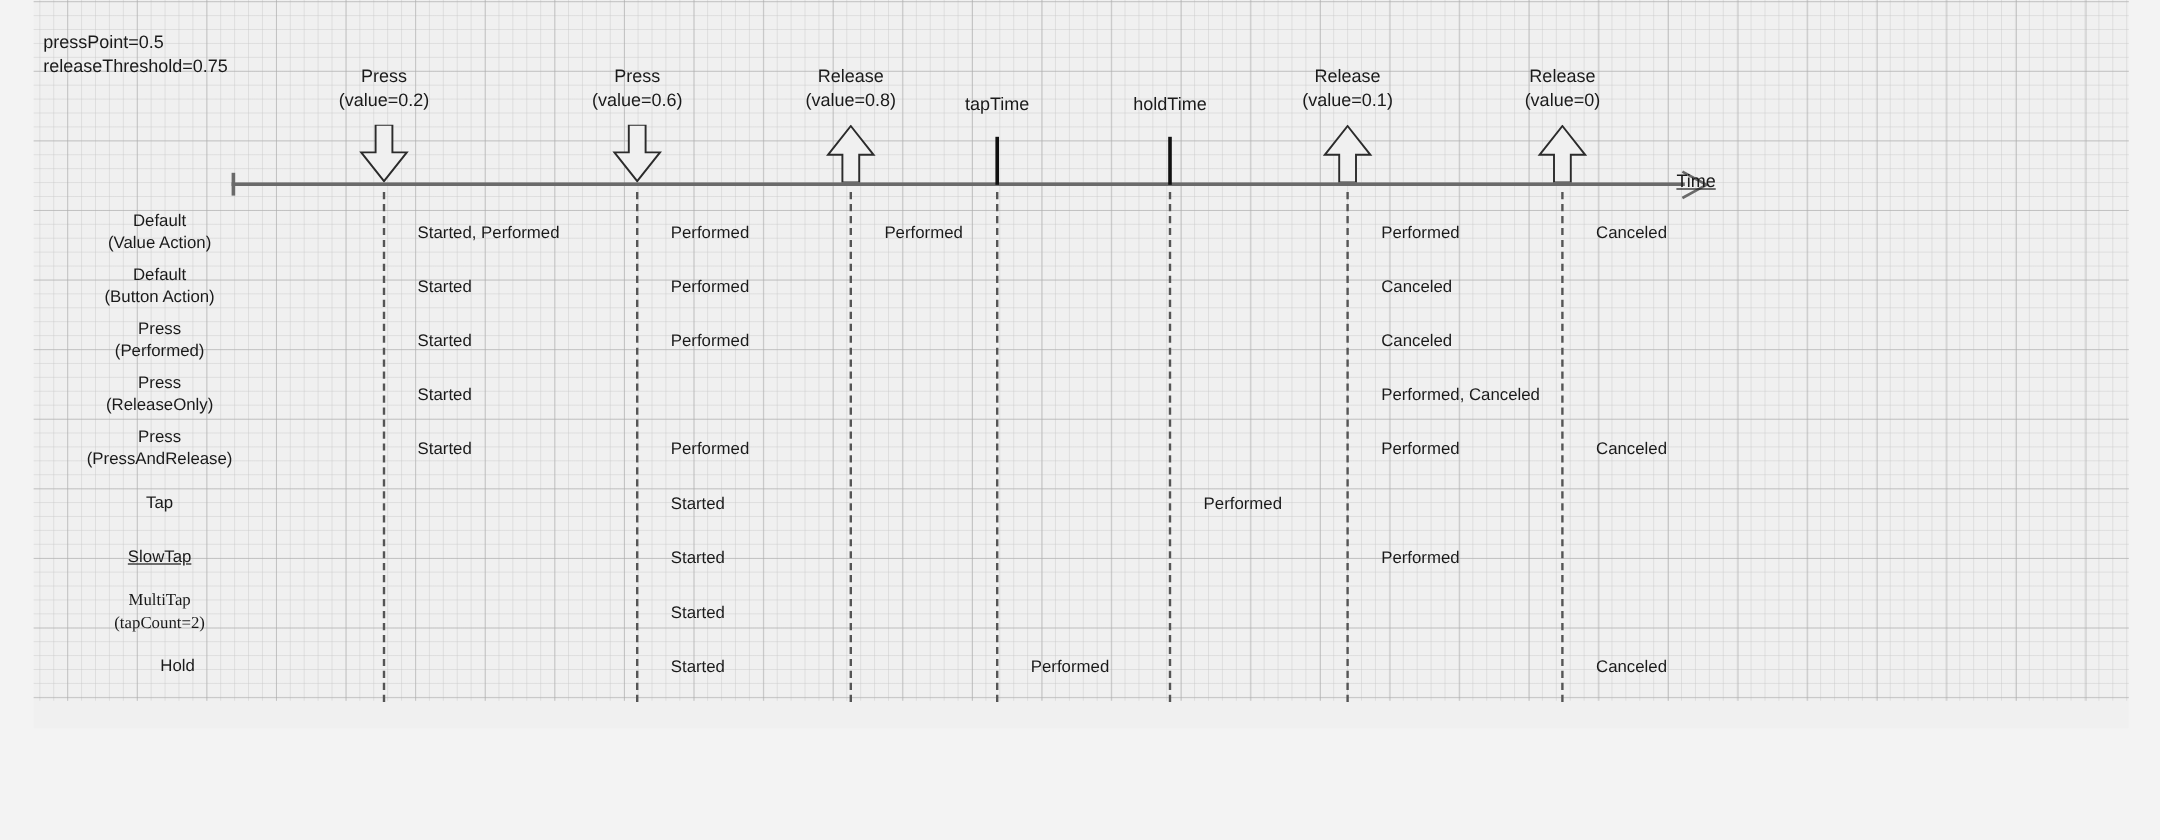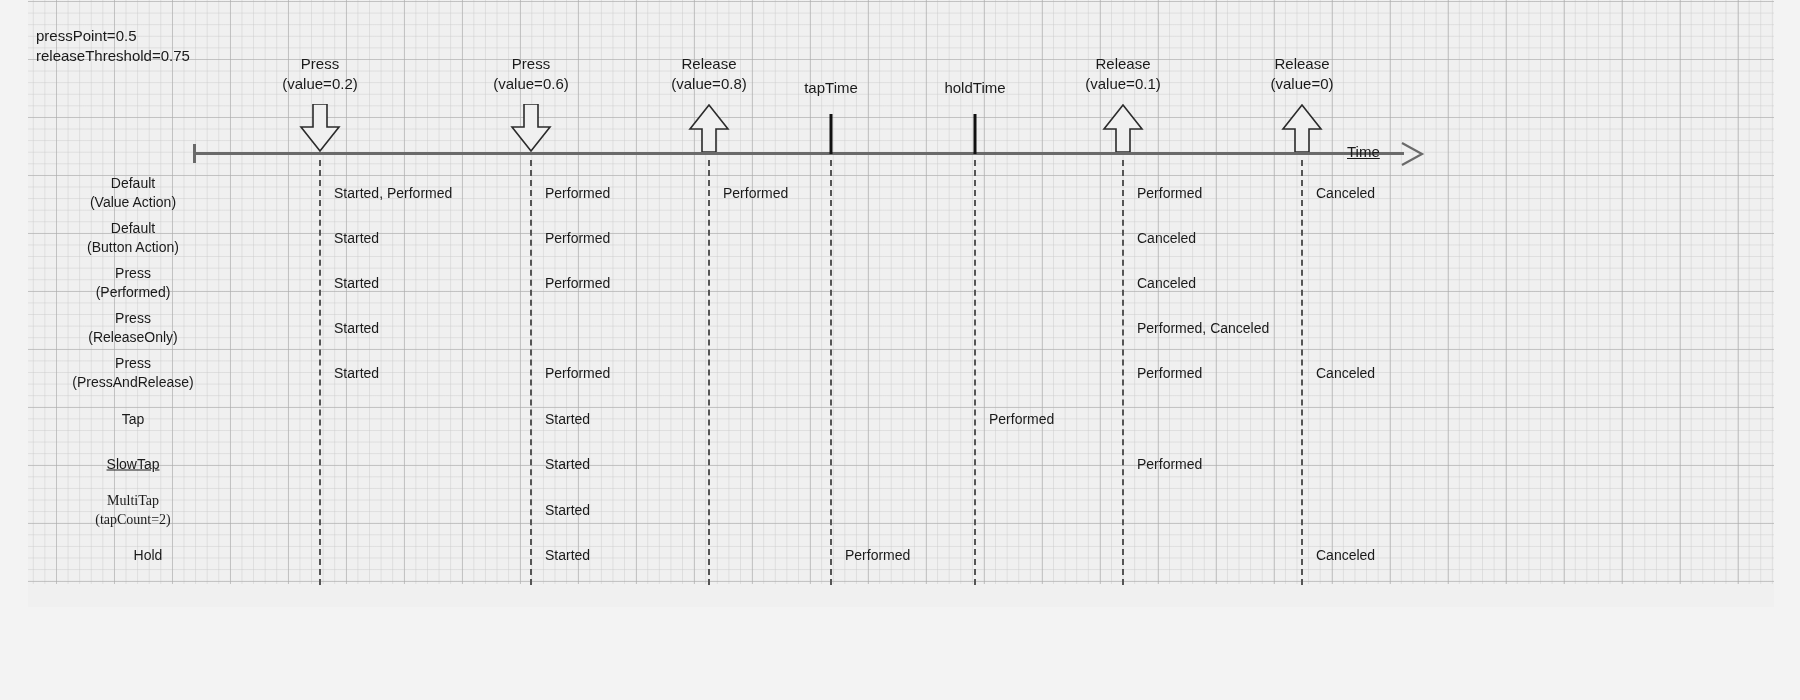--- a/index.html
+++ b/index.html
@@ -98,20 +98,21 @@
     white-space:nowrap;
   }
   .row-label div{white-space:nowrap;}
 
   .cell{
     position:absolute;
     font-size:14px;
     line-height:18px;
     white-space:nowrap;
     transform:translateY(-50%);
+    margin-left:14px;
   }
 </style>
 </head>
 <body>
 
 <div id="canvas">
 
   <div class="margin-strip" id="strip-left"></div>
   <div class="margin-strip" id="strip-right"></div>
   <div class="margin-strip" id="strip-bottom"></div>
@@ -119,21 +120,21 @@
   <div class="note" id="params">
     <div>pressPoint=0.5</div>
     <div>releaseThreshold=0.75</div>
   </div>
 
   <div id="axis-line" style="left: 193px; top: 152px; width: 1211px;"></div>
   <div id="axis-cap" style="left: 193px; top: 144px;"></div>
   <svg id="axis-head" width="34" height="26" viewBox="0 0 34 26" style="left: 1400px; top: 141px;">
     <polyline points="2,2 22,13 2,24" fill="none" stroke="#6a6a6a" stroke-width="2.2"></polyline>
   </svg>
-  <div id="axis-title" style="left: 1347px; top: 143px; text-decoration: underline;">Time</div>
+  <div id="axis-title" style="left: 1397px; top: 143px; text-decoration: underline;">Time</div>
 
 <div class="guide" style="left: 320px; top: 160px; height: 425px;"></div>
     <div class="arrow-wrap" style="left: 320px; top: 104px;"><svg width="46" height="48" viewBox="0 0 46 48">
         <polygon points="16,0 30,0 30,23 42,23 23,47 4,23 16,23" fill="#f0f0f0" stroke="#2b2b2b" stroke-width="1.6" stroke-linejoin="miter"></polygon>
       </svg></div>
     <div class="evt-label" style="left: 320px; top: 54px;"><span>Press</span><span class="l2">(value=0.2)</span></div>
     <div class="guide" style="left: 531px; top: 160px; height: 425px;"></div>
     <div class="arrow-wrap" style="left: 531px; top: 104px;"><svg width="46" height="48" viewBox="0 0 46 48">
         <polygon points="16,0 30,0 30,23 42,23 23,47 4,23 16,23" fill="#f0f0f0" stroke="#2b2b2b" stroke-width="1.6" stroke-linejoin="miter"></polygon>
       </svg></div>

